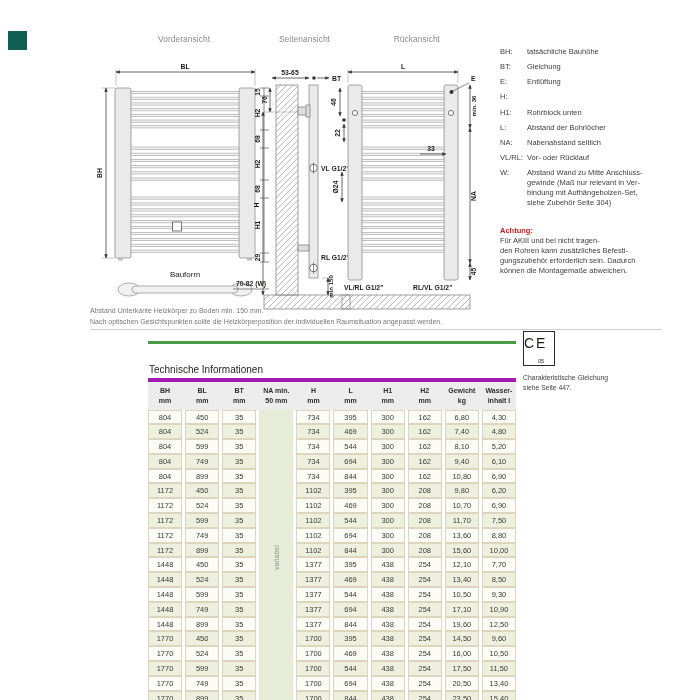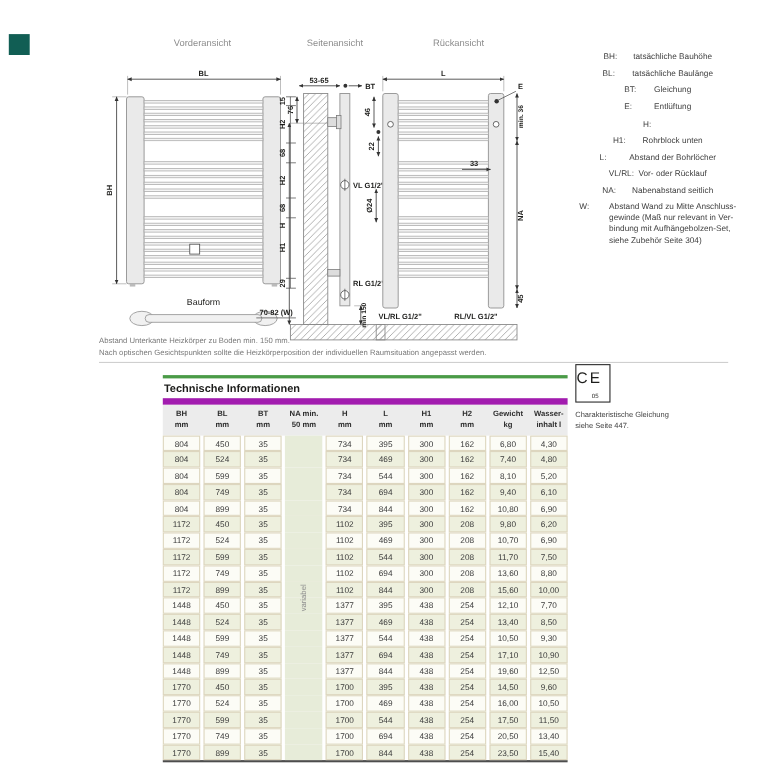--- a/index.html
+++ b/index.html
@@ -18,32 +18,32 @@
   .dim{stroke:#444;stroke-width:.8;fill:none;}
   .ext{stroke:#888;stroke-width:.5;}
   .chain{stroke:#555;stroke-width:.7;}
   .body-rect{fill:#eaeaea;stroke:#9a9a9a;stroke-width:.9;}
   .rung{fill:#f4f4f4;stroke:#aaa;stroke-width:.7;}
   .sym{fill:#fff;stroke:#555;stroke-width:.8;}
   .fitting{fill:#ddd;stroke:#777;stroke-width:.7;}
   .hatched{fill:url(#hatch);stroke:#888;stroke-width:.8;}
 
   .legend{position:absolute;left:500px;top:47px;width:196px;font-size:7.5px;color:#3f3f3f;line-height:1.35;}
-  .legend-item{display:flex;margin-bottom:5px;justify-content:center;}
+  .legend-item{display:flex;margin-bottom:5px;}
   .legend-abbr{min-width:27px;flex:0 0 27px;}
   .legend-text{white-space:pre-line;}
   .attention{margin-top:7px;white-space:pre-line;}
   .attention b{color:#d11919;}
 
   .footnote{position:absolute;left:90px;top:306px;font-size:7px;color:#787878;line-height:1.5;}
   .rule{position:absolute;left:90px;top:329px;width:572px;height:1px;background:#cfcfcf;}
 
   .tech{position:absolute;left:148px;top:341px;width:368px;}
   .green-bar{height:2.5px;}
-  .tech-title{font-size:10px;font-weight:bold;color:#1d1d1b;padding:4px 0 3px 1px;border-bottom:6px solid #a21caf;}
+  .tech-title{font-size:10px;font-weight:normal;color:#1d1d1b;padding:4px 0 3px 1px;border-bottom:4px solid #a21caf;margin-top:16px;}
   .thead{display:grid;grid-template-columns:repeat(10,1fr);column-gap:3px;background:#ececec;
          padding:3px 0;height:22px;align-items:center;}
   .th{font-size:7px;font-weight:bold;text-align:center;color:#2e2e2e;line-height:1.35;}
   .tbody{position:relative;}
   .trow{display:grid;grid-template-columns:repeat(10,1fr);column-gap:3px;height:14.8px;}
   .td{box-sizing:border-box;border:1px solid #ddd6bf;background:#fcfcf6;font-size:7.5px;color:#3a3a3a;
       text-align:center;line-height:13px;overflow:hidden;}
   .trow.alt .td{background:#eef0de;}
   .td.na{border-color:transparent;background:#e7ecd9 !important;}
   .na-overlay{position:absolute;left:111px;top:0;width:35px;height:296px;display:flex;
@@ -251,58 +251,61 @@
     </g>
   </svg>
 
   <div class="legend">
     <div id="legend-items">
         <div class="legend-item">
           <span class="legend-abbr">BH:</span>
           <span class="legend-text">tatsächliche Bauhöhe</span>
         </div>
         <div class="legend-item">
-          <span class="legend-abbr">BL:</span>
-          <span class="legend-text">tatsächliche Baulänge</span>
-        </div>
-        <div class="legend-item">
           <span class="legend-abbr">BT:</span>
           <span class="legend-text">Gleichung</span>
         </div>
         <div class="legend-item">
           <span class="legend-abbr">E:</span>
           <span class="legend-text">Entlüftung</span>
         </div>
         <div class="legend-item">
           <span class="legend-abbr">H:</span>
         </div>
         <div class="legend-item">
           <span class="legend-abbr">H1:</span>
           <span class="legend-text">Rohrblock unten</span>
         </div>
         <div class="legend-item">
           <span class="legend-abbr">L:</span>
           <span class="legend-text">Abstand der Bohrlöcher</span>
         </div>
         <div class="legend-item">
+          <span class="legend-abbr">NA:</span>
+          <span class="legend-text">Nabenabstand seitlich</span>
+        </div>
+        <div class="legend-item">
           <span class="legend-abbr">VL/RL:</span>
           <span class="legend-text">Vor- oder Rücklauf</span>
-        </div>
-        <div class="legend-item">
-          <span class="legend-abbr">NA:</span>
-          <span class="legend-text">Nabenabstand seitlich</span>
         </div>
         <div class="legend-item">
           <span class="legend-abbr">W:</span>
           <span class="legend-text">Abstand Wand zu Mitte Anschluss-
 gewinde (Maß nur relevant in Ver-
 bindung mit Aufhängebolzen-Set,
 siehe Zubehör Seite 304)</span>
         </div>
       </div>
+    <div class="attention">
+      <b>Achtung:</b>
+      <span>Für AKIII und bei nicht tragen-
+den Rohren kann zusätzliches Befesti-
+gungszubehör erforderlich sein. Dadurch
+können die Montagemaße abweichen.</span>
+    </div>
   </div>
 
   <div class="footnote">
     <div>Abstand Unterkante Heizkörper zu Boden min. 150 mm.</div>
     <div>Nach optischen Gesichtspunkten sollte die Heizkörperposition der individuellen Raumsituation angepasst werden.</div>
   </div>
   <div class="rule"></div>
 
   <div class="tech">
     <div class="green-bar" style="background: rgb(74, 155, 71);"></div>

